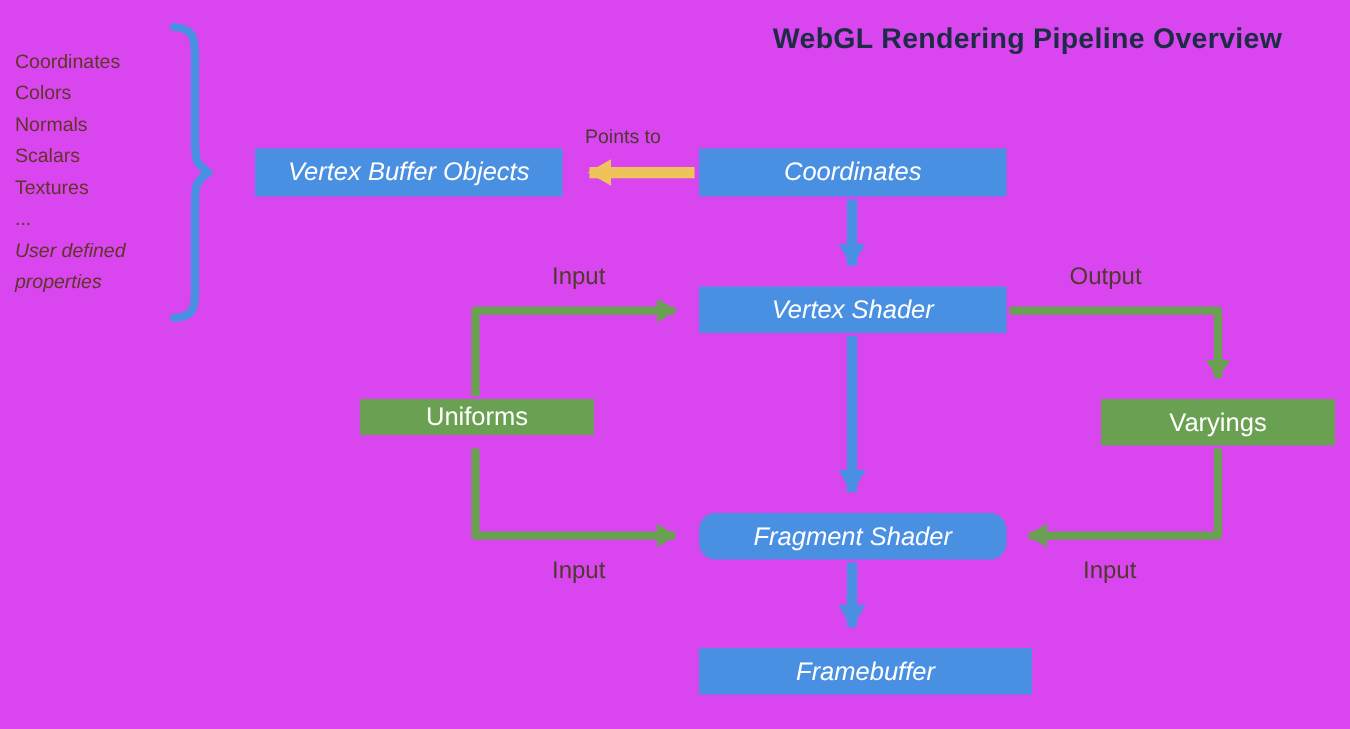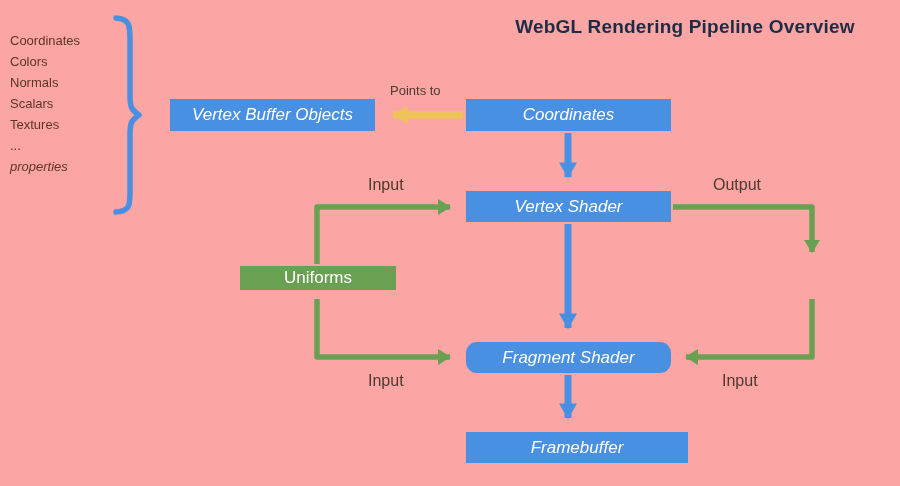--- a/index.html
+++ b/index.html
@@ -1,20 +1,20 @@
 <!DOCTYPE html>
 <html><head>
 <meta charset="utf-8">
 <style>
   html,body{margin:0;padding:0;background:#ffffff;}
   #canvas{
     position:relative;
     width:900px;height:486px;
     font-family:"Liberation Sans", sans-serif;
-    background:#fca5a5;
+    background:#d946ef;
     overflow:hidden;
   }
   .title{
     position:absolute;left:470px;top:16px;width:430px;
     text-align:center;font-size:19px;font-weight:bold;color:#1c2c44;
     letter-spacing:.2px;
   }
   .input-list{
     position:absolute;left:10px;top:30px;
     font-size:13px;line-height:21px;color:#5e3527;
@@ -73,20 +73,21 @@
 
   <div class="title">WebGL Rendering Pipeline Overview</div>
 
   <div class="input-list">
     <span class="line">Coordinates</span>
     <span class="line">Colors</span>
     <span class="line">Normals</span>
     <span class="line">Scalars</span>
     <span class="line">Textures</span>
     <span class="line">...</span>
+    <span class="line italic">User defined</span>
     <span class="line italic">properties</span>
   </div>
 
   <div class="node blue" style="left:170px;top:99px;width:205px;height:32px;">
     <span>Vertex Buffer Objects</span>
   </div>
 
   <div class="node blue" style="left:466px;top:99px;width:205px;height:32px;">
     <span>Coordinates</span>
   </div>
@@ -100,20 +101,23 @@
   </div>
 
   <div class="node blue" style="left:466px;top:432px;width:222px;height:31px;">
     <span>Framebuffer</span>
   </div>
 
   <div class="node green" style="left:240px;top:266px;width:156px;height:24px;">
     <span>Uniforms</span>
   </div>
 
+  <div class="node green" style="left:734px;top:266px;width:156px;height:31px;">
+    <span>Varyings</span>
+  </div>
 
   <div class="edge-label small" style="left:390px;top:83px;">Points to</div>
 
   <div class="edge-label" style="left:368px;top:176px;">Input</div>
 
   <div class="edge-label" style="left:713px;top:176px;">Output</div>
 
   <div class="edge-label" style="left:368px;top:372px;">Input</div>
 
   <div class="edge-label" style="left:722px;top:372px;">Input</div>

